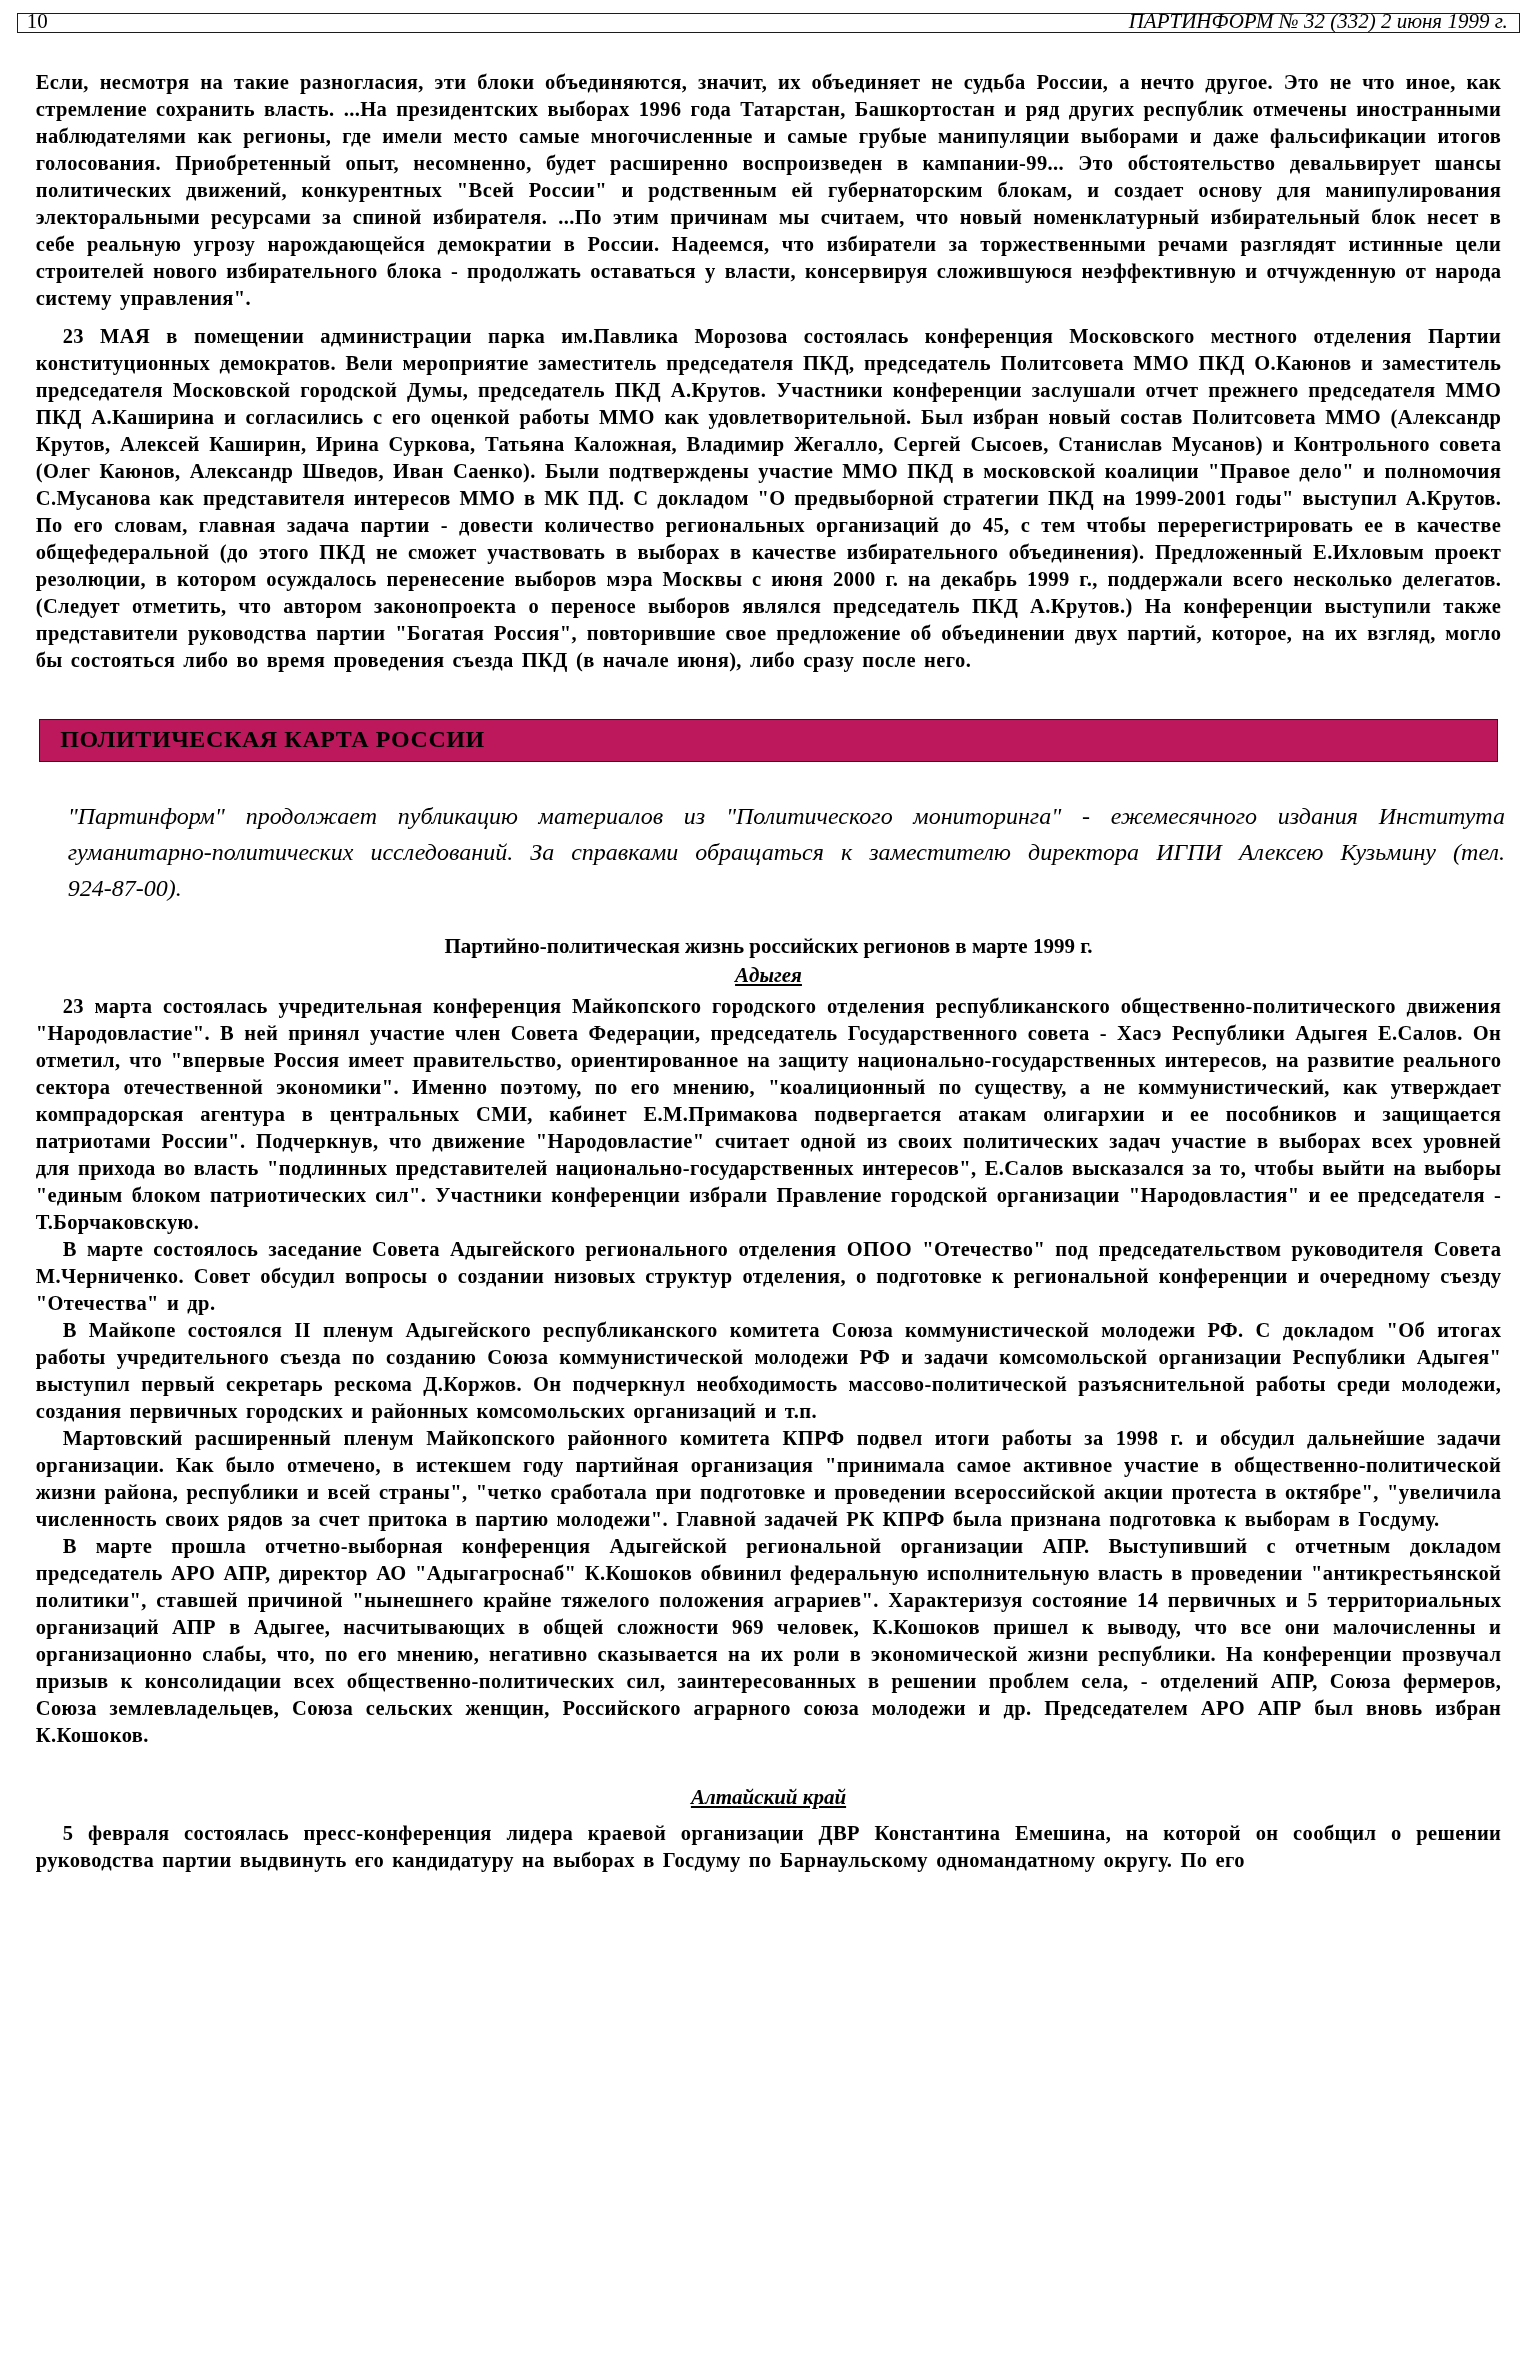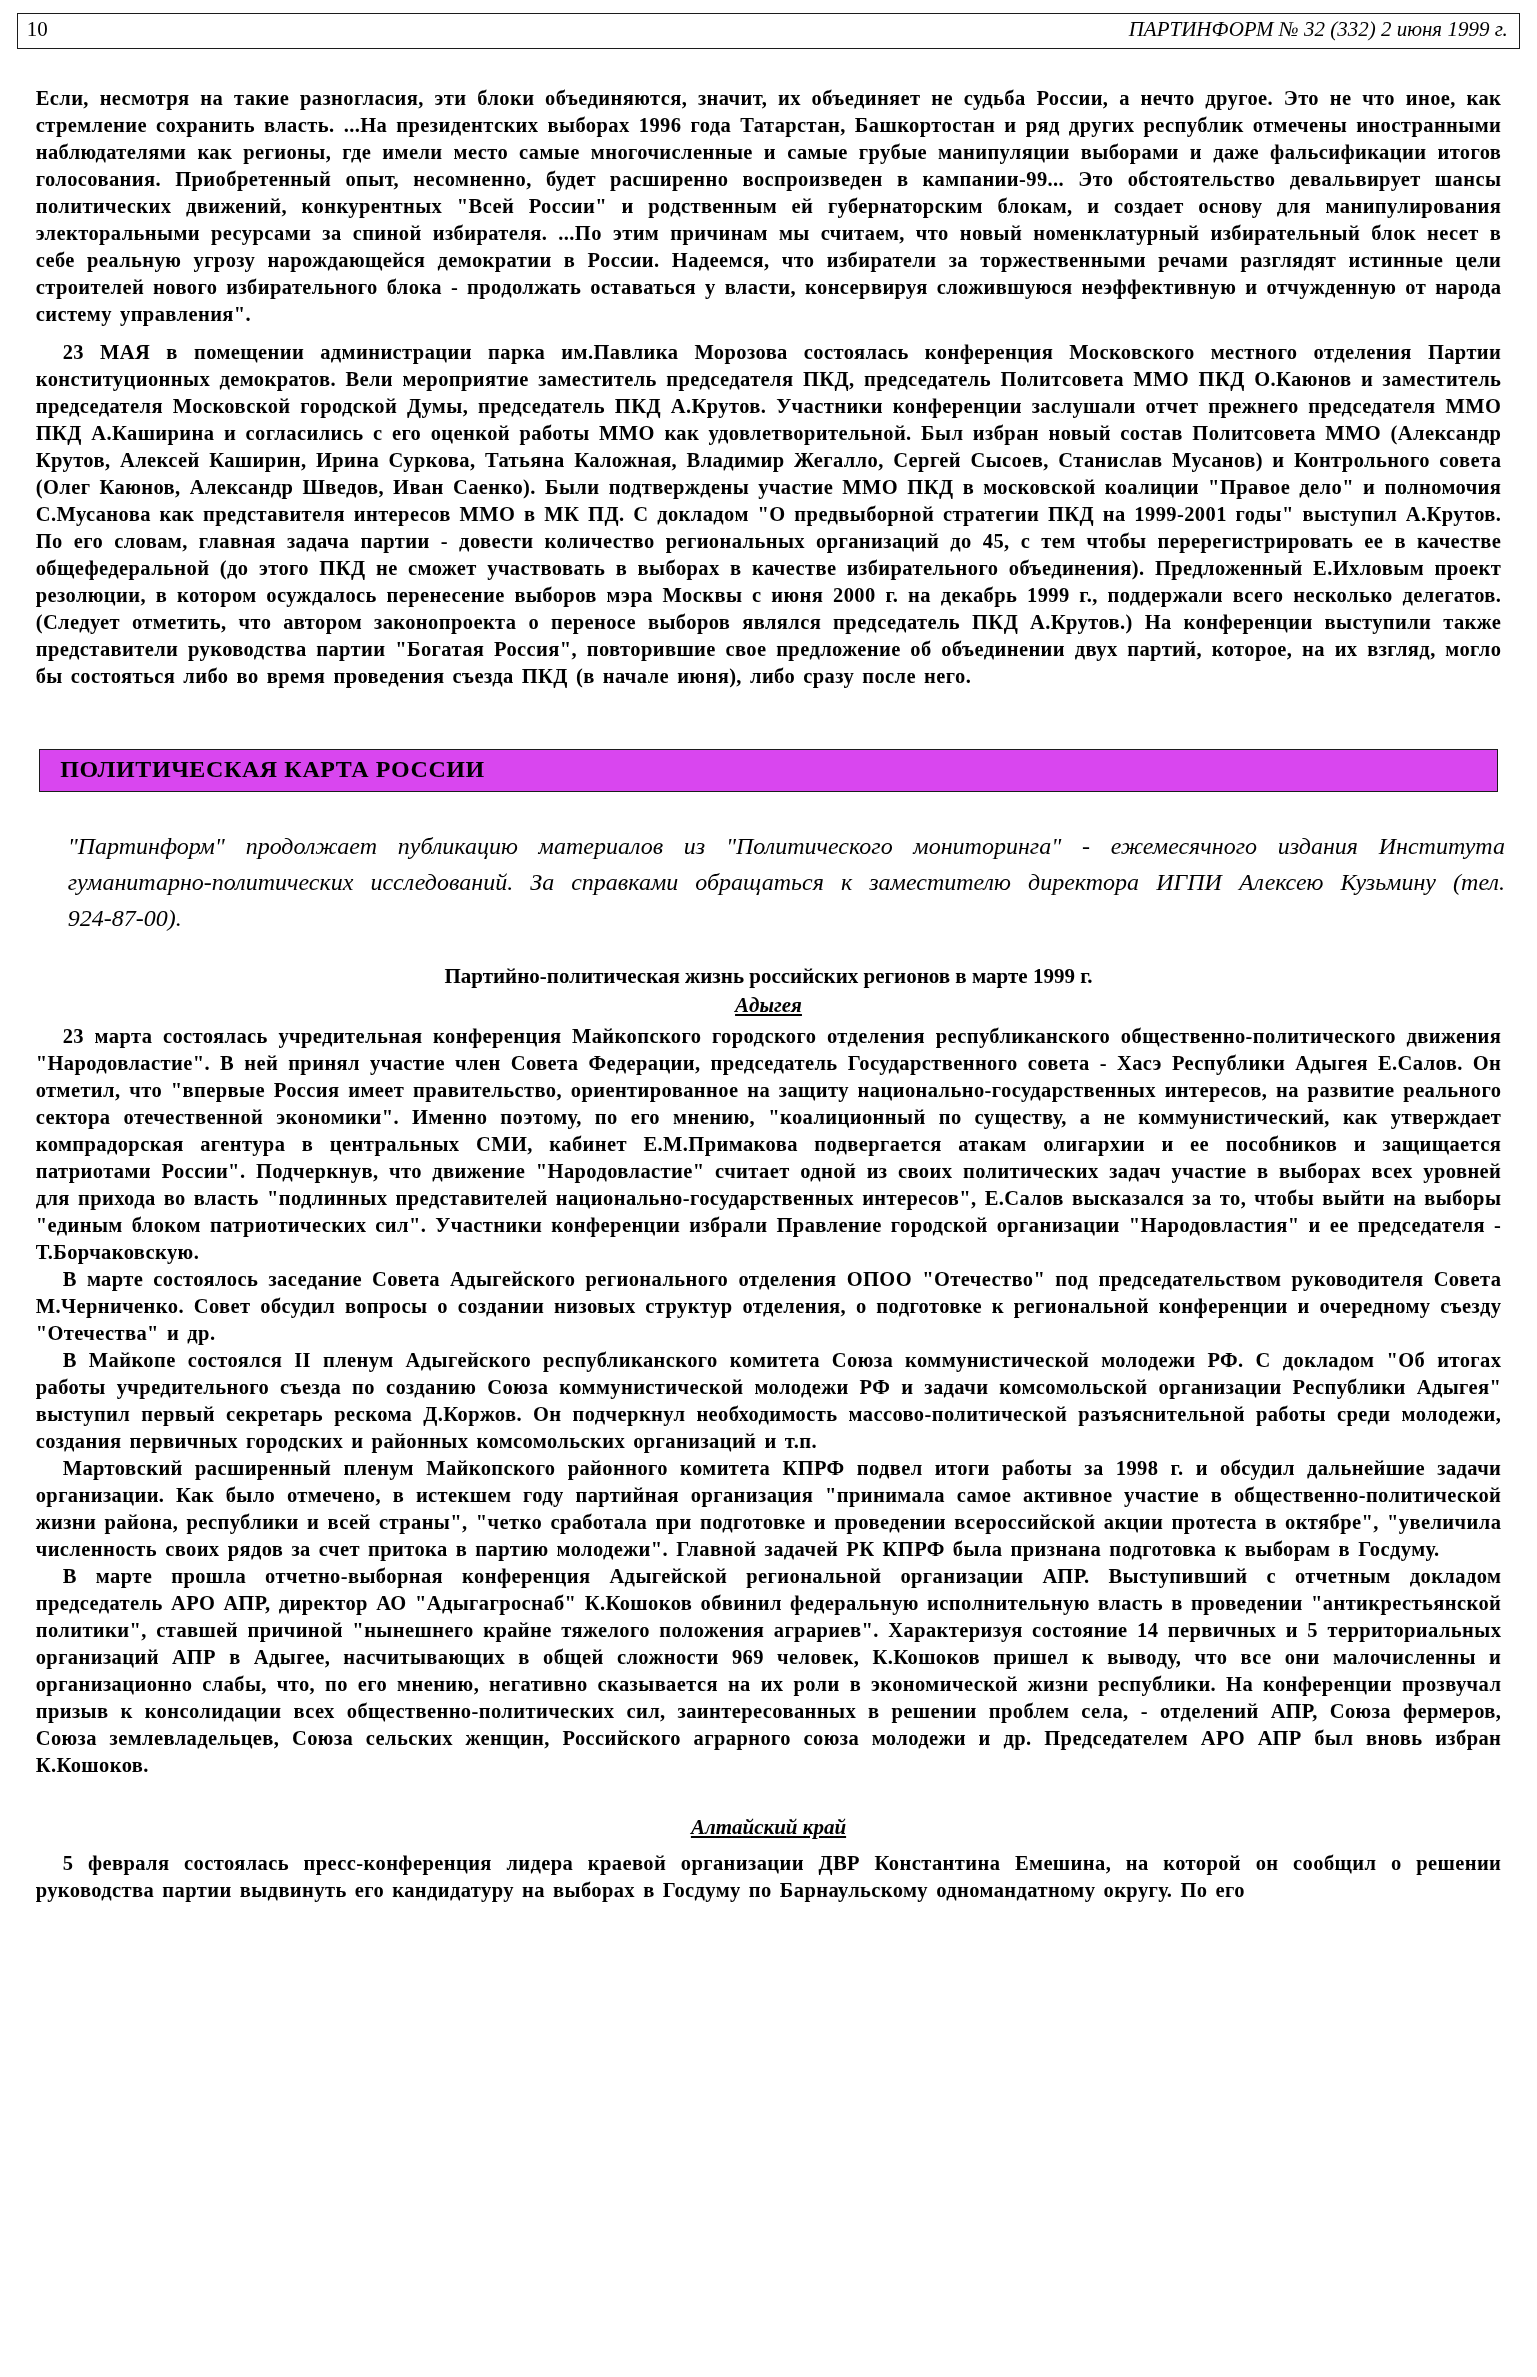--- a/index.html
+++ b/index.html
@@ -13,21 +13,21 @@
     overflow: hidden;
   }
   .page {
     width: 1537px;
     height: 2377px;
     padding: 13px 16.7px 0 16.7px;
   }
   
   .page-header {
     border: 1.9px solid #1c1c1c;
-    height: 36px;
+    height: 20px;
     display: flex;
     align-items: center;
     justify-content: space-between;
     padding: 0 11.5px 2.6px 9px;
     margin-bottom: 36px;
   }
   .page-num {
     font-size: 21px;
     font-weight: normal;
   }
@@ -42,22 +42,22 @@
     font-weight: bold;
     line-height: 27px;
     text-align: justify;
     letter-spacing: 0.4px;
     word-spacing: 2.6px;
   }
   p.indent { text-indent: 27px; }
   p.gap-before { margin-top: 11px; }
   
   .section-banner {
-    margin: 59px 22px 0 22px;
-    background: #d946ef;
+    margin: 45px 22px 0 22px;
+    background: #be185d;
     border: 1.9px solid #1c1c1c;
     padding: 6.4px 13px 7.7px 20.5px;
   }
   .section-banner span {
     font-size: 24px;
     font-weight: bold;
     letter-spacing: 0.6px;
   }
   
   .intro-note {

